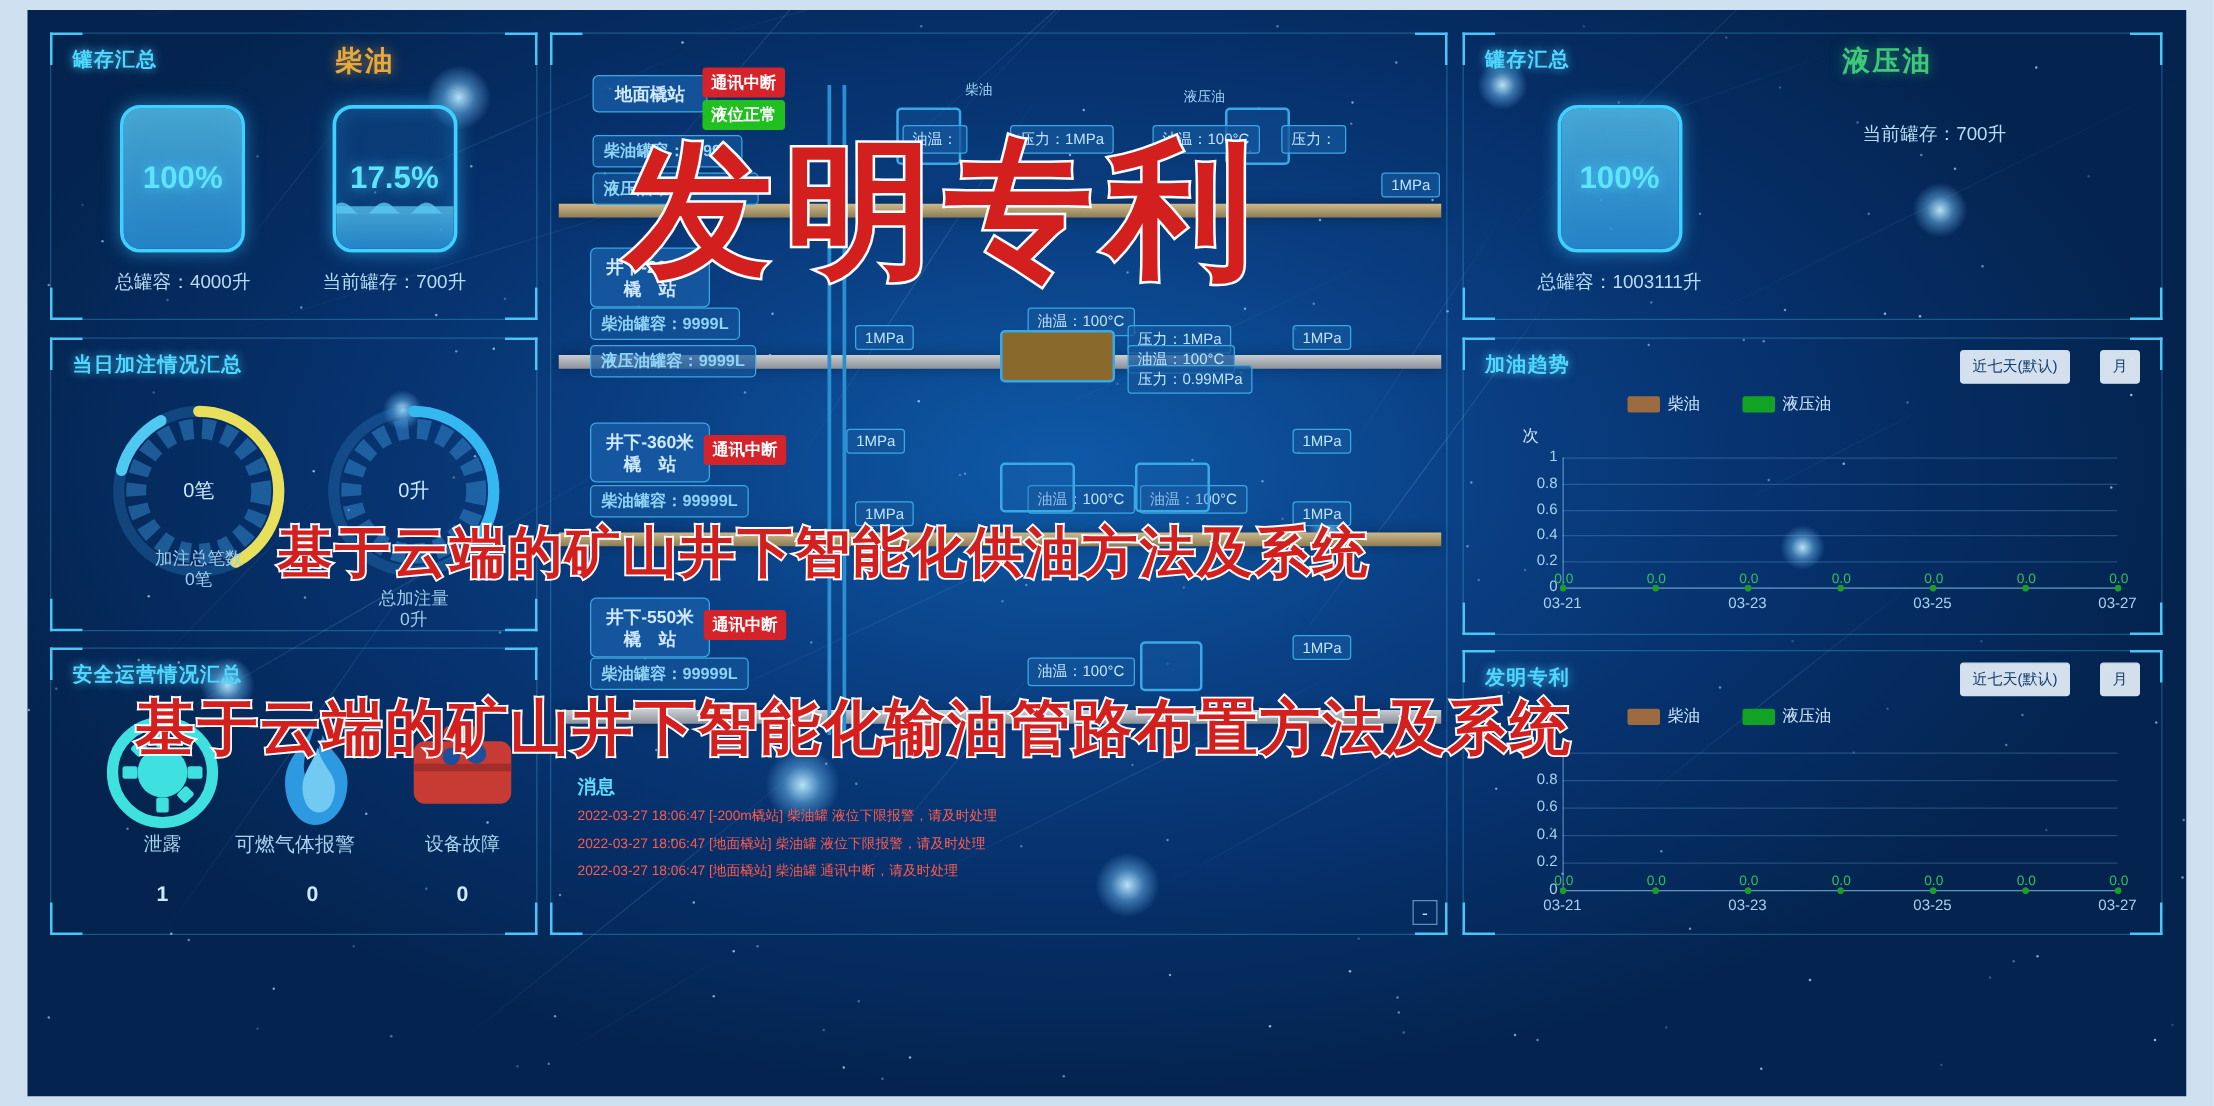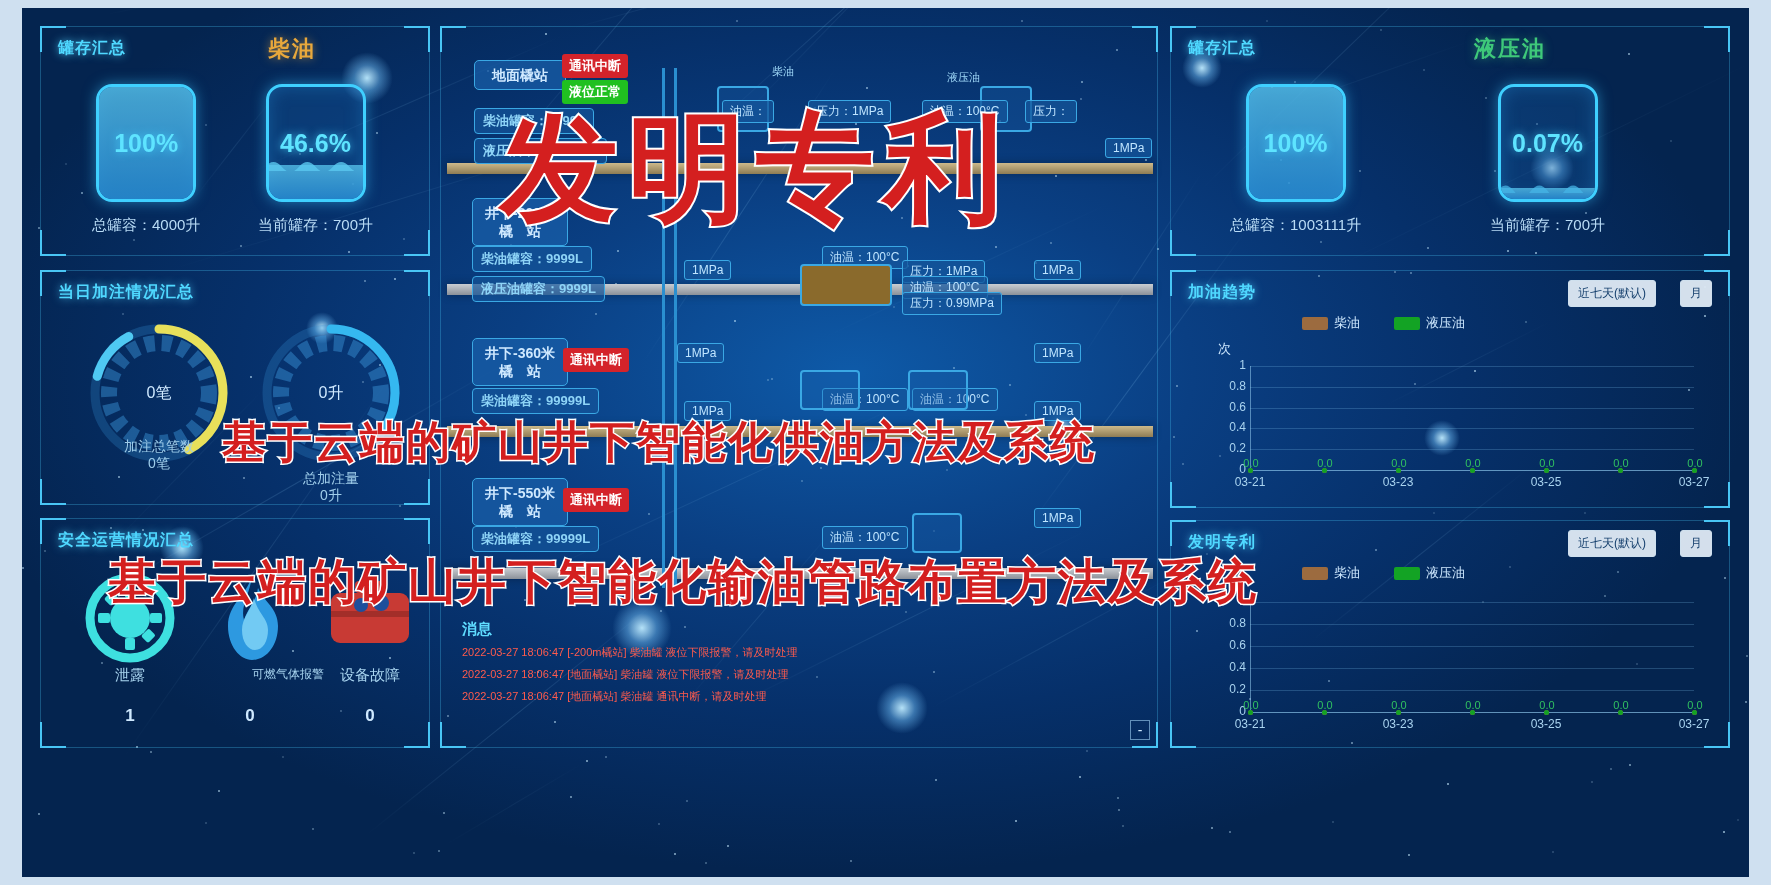--- a/index.html
+++ b/index.html
@@ -396,21 +396,21 @@
       <div class="tank-cap">总罐容：4000升</div>
     </div>
 
     <div class="tank-wrap" style="left:218px; top:58px;">
       <div class="tank">
         <div class="fill" style="height:30%;">
           <svg class="wave" style="top:-8px;" viewBox="0 0 110 14" preserveAspectRatio="none">
             <path d="M0 10 Q 9 0 18 10 T 36 10 T 54 10 T 72 10 T 90 10 T 110 10 V14 H0 Z" fill="rgba(90,200,240,.8)"></path>
           </svg>
         </div>
-        <div class="pct">46.6%</div>
+        <div class="pct">17.5%</div>
       </div>
       <div class="tank-cap">当前罐存：700升</div>
     </div>
   </div>
 
   <div class="panel" style="left:18px; top:262px; width:390px; height:235px;">
     <div class="brk tl"></div>
     <div class="brk tr"></div>
     <div class="brk bl"></div>
     <div class="brk br"></div>
@@ -477,21 +477,21 @@
     </div>
     <div style="position:absolute; left:40px; top:148px; width:100px; text-align:center; color:#a8d4ef; font-size:15px;">泄露</div>
     <div style="position:absolute; left:40px; top:188px; width:100px; text-align:center; color:#cfe9ff; font-size:17px; font-weight:bold;">1</div>
 
     <div style="position:absolute; left:160px; top:50px; width:100px; height:100px;">
       <svg width="100" height="100" viewBox="0 0 100 100">
         <path d="M52 8 C 46 28, 28 36, 28 58 C 28 78, 40 92, 52 92 C 66 92, 78 78, 78 58 C 78 40, 64 34, 58 20 C 56 34, 48 40, 44 52 C 40 38, 50 26, 52 8 Z" fill="#2f9fe8" opacity=".95"></path>
         <path d="M54 30 C 50 44, 42 50, 42 62 C 42 74, 48 82, 55 82 C 63 82, 68 73, 68 62 C 68 50, 58 46, 54 30 Z" fill="#7fd2f6" opacity=".85"></path>
       </svg>
     </div>
-    <div style="position:absolute; left:144px; top:148px; width:140px; text-align:right; color:#a8d4ef; font-size:12px;">可燃气体报警</div>
+    <div style="position:absolute; left:126px; top:148px; width:140px; text-align:center; color:#a8d4ef; font-size:16px;">可燃气体报警</div>
     <div style="position:absolute; left:140px; top:188px; width:140px; text-align:center; color:#cfe9ff; font-size:17px; font-weight:bold;">0</div>
 
     <div style="position:absolute; left:285px; top:55px; width:90px; height:90px;">
       <svg width="90" height="90" viewBox="0 0 90 90">
         <rect x="30" y="8" width="30" height="12" rx="4" fill="#c83a34"></rect>
         <rect x="6" y="20" width="78" height="50" rx="9" fill="#c83a34"></rect>
         <rect x="6" y="38" width="78" height="6" fill="#a32e29"></rect>
         <circle cx="36" cy="32" r="7" fill="#1e4f9c"></circle>
         <circle cx="56" cy="30" r="8" fill="#1e4f9c"></circle>
       </svg>
@@ -590,28 +590,20 @@
 
     <div class="tank-wrap" style="left:60px; top:58px;">
       <div class="tank">
         <div class="fill" style="height:100%;"></div>
         <div class="pct">100%</div>
       </div>
       <div class="tank-cap">总罐容：1003111升</div>
     </div>
 
     <div class="tank-wrap" style="left:320px; top:58px;">
-      <div class="tank">
-        <div class="fill" style="height:10%;">
-          <svg class="wave" style="top:-9px;" viewBox="0 0 110 14" preserveAspectRatio="none">
-            <path d="M0 12 Q 9 1 18 12 T 36 12 T 54 12 T 72 12 T 90 12 T 110 12 V14 H0 Z" fill="rgba(70,180,230,.75)"></path>
-          </svg>
-        </div>
-        <div class="pct">0.07%</div>
-      </div>
       <div class="tank-cap">当前罐存：700升</div>
     </div>
   </div>
 
   <div class="panel" style="left:1148px; top:262px; width:560px; height:238px;">
     <div class="brk tl"></div>
     <div class="brk tr"></div>
     <div class="brk bl"></div>
     <div class="brk br"></div>
     <div class="edge" style="left:26px; top:0; right:26px; height:1px;"></div>

